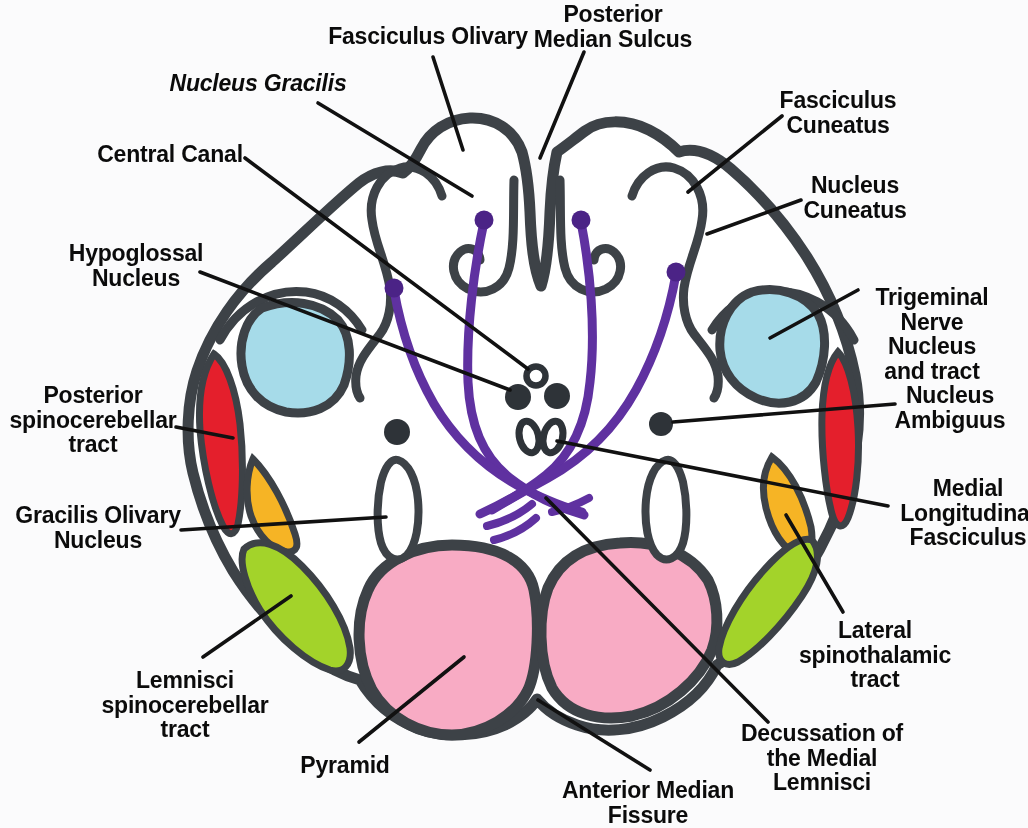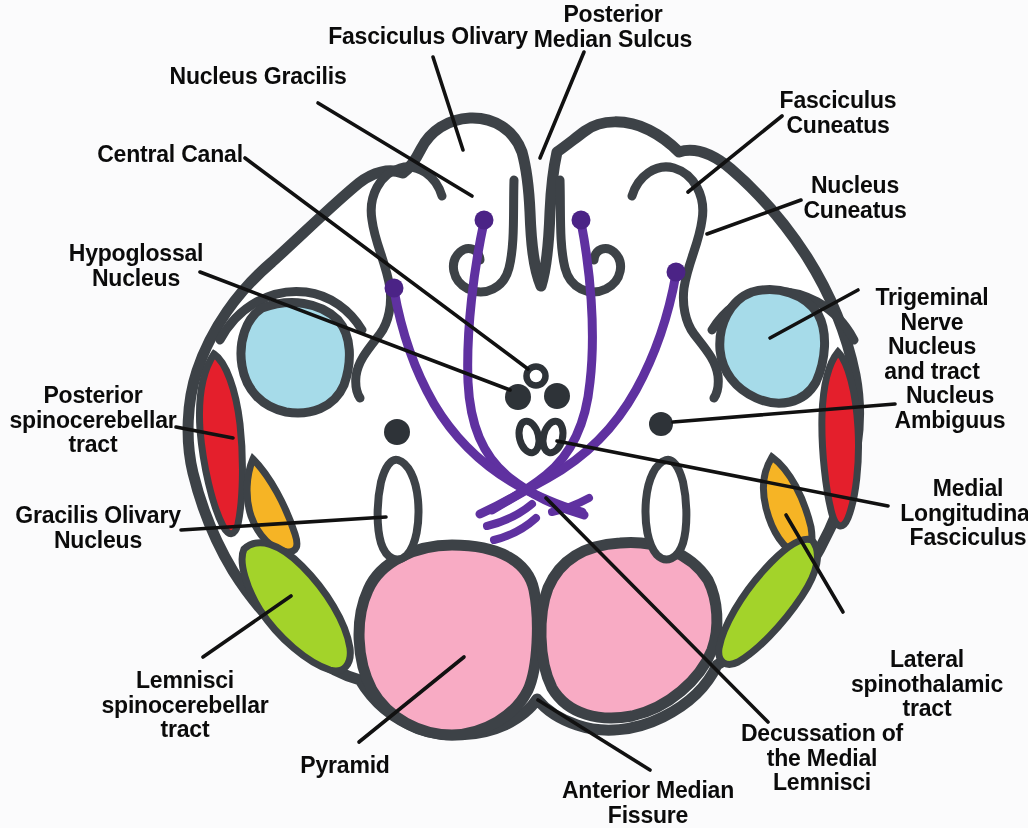--- a/index.html
+++ b/index.html
@@ -123,39 +123,39 @@
         <line x1="858" y1="290" x2="770" y2="338"></line>
         <line x1="801" y1="200" x2="707" y2="234"></line>
         <line x1="782" y1="116" x2="688" y2="192"></line>
       </g>
   </svg>
 
   <div id="labels-layer">
       <div class="label" style="left: 613px; top: 2px;">Posterior
 Median Sulcus</div>
       <div class="label" style="left: 428px; top: 24px;">Fasciculus Olivary</div>
-      <div class="label" style="left: 258px; top: 64px;">Nucleus Gracilis</div>
+      <div class="label" style="left: 258px; top: 71px; font-style: italic;">Nucleus Gracilis</div>
       <div class="label" style="left: 170px; top: 142px;">Central Canal</div>
       <div class="label" style="left: 136px; top: 241px;">Hypoglossal
 Nucleus</div>
       <div class="label" style="left: 93px; top: 383px;">Posterior
 spinocerebellar
 tract</div>
       <div class="label" style="left: 98px; top: 503px;">Gracilis Olivary
 Nucleus</div>
       <div class="label" style="left: 185px; top: 668px;">Lemnisci
 spinocerebellar
 tract</div>
       <div class="label" style="left: 345px; top: 753px;">Pyramid</div>
       <div class="label" style="left: 648px; top: 778px;">Anterior Median
 Fissure</div>
       <div class="label" style="left: 822px; top: 721px;">Decussation of
 the Medial
 Lemnisci</div>
-      <div class="label" style="left: 927px; top: 618px; margin-top: 29px;">Lateral
+      <div class="label" style="left: 875px; top: 618px;">Lateral
 spinothalamic
 tract</div>
       <div class="label" style="left: 952px; top: 476px; margin-left: 16px;">Medial
 Longitudinal
 Fasciculus</div>
       <div class="label" style="left: 950px; top: 383px;">Nucleus
 Ambiguus</div>
       <div class="label" style="left: 932px; top: 243px; margin-top: 42px;">Trigeminal
 Nerve Nucleus
 and tract</div>

